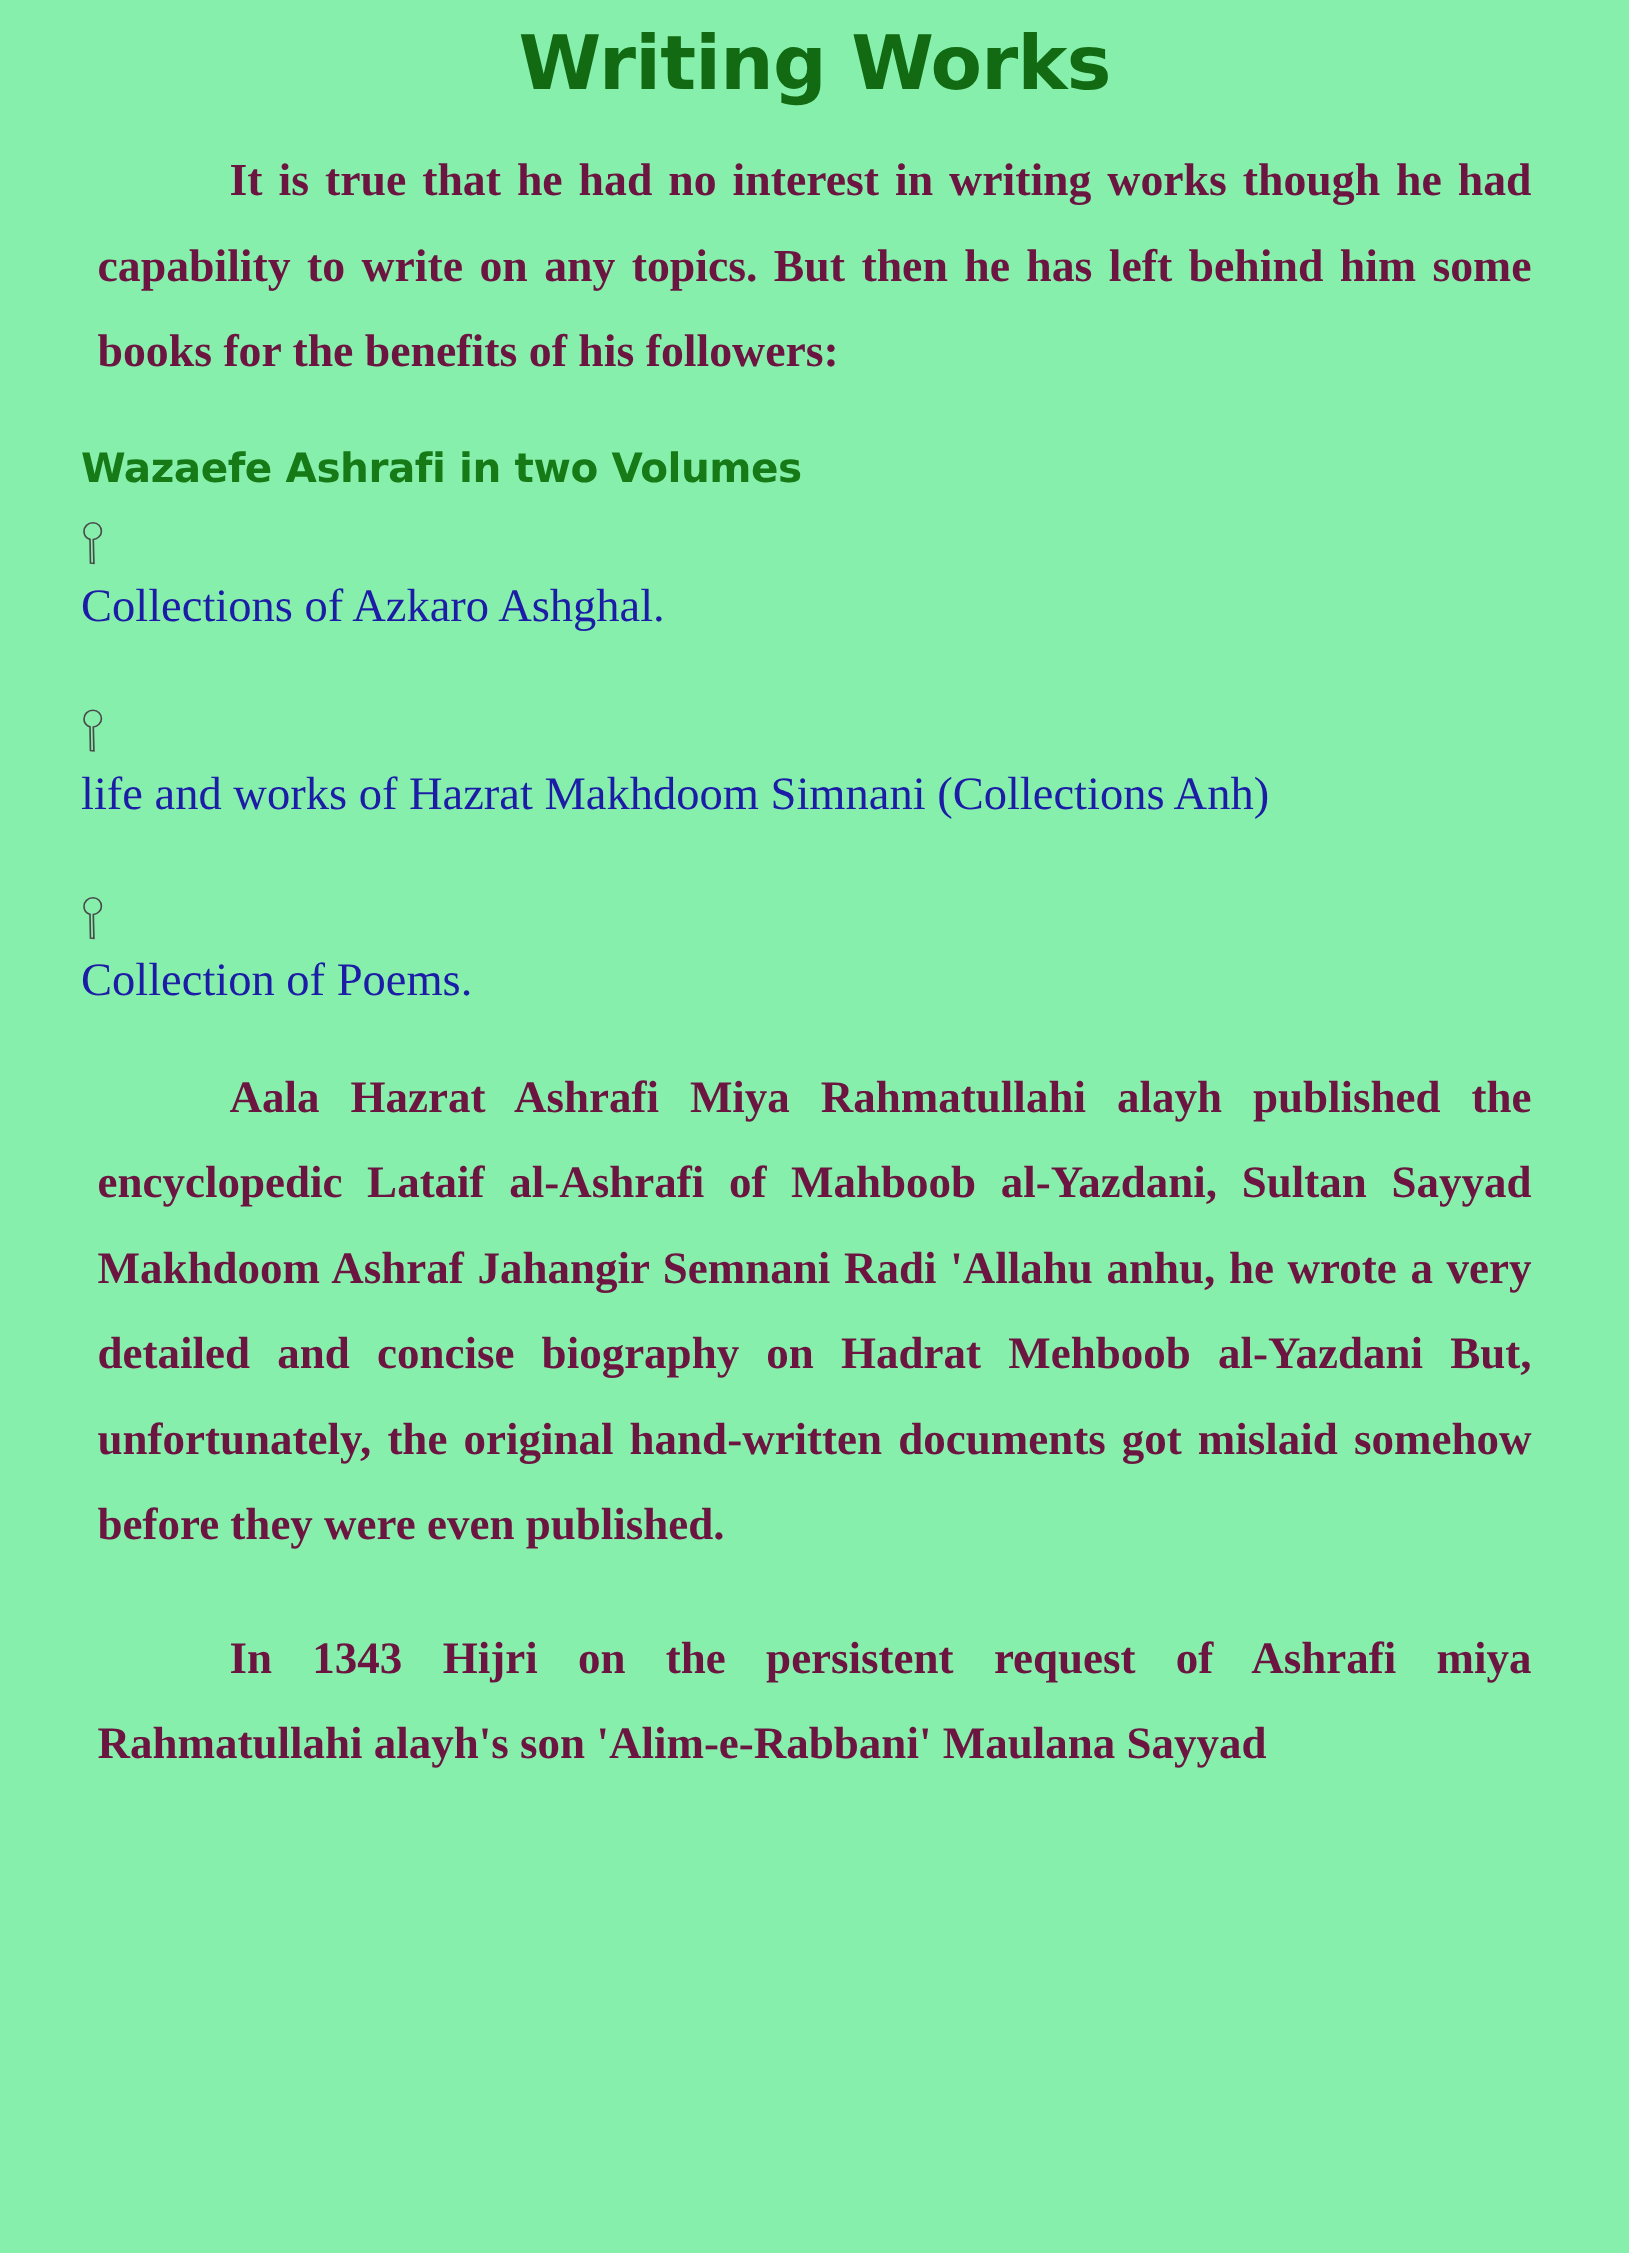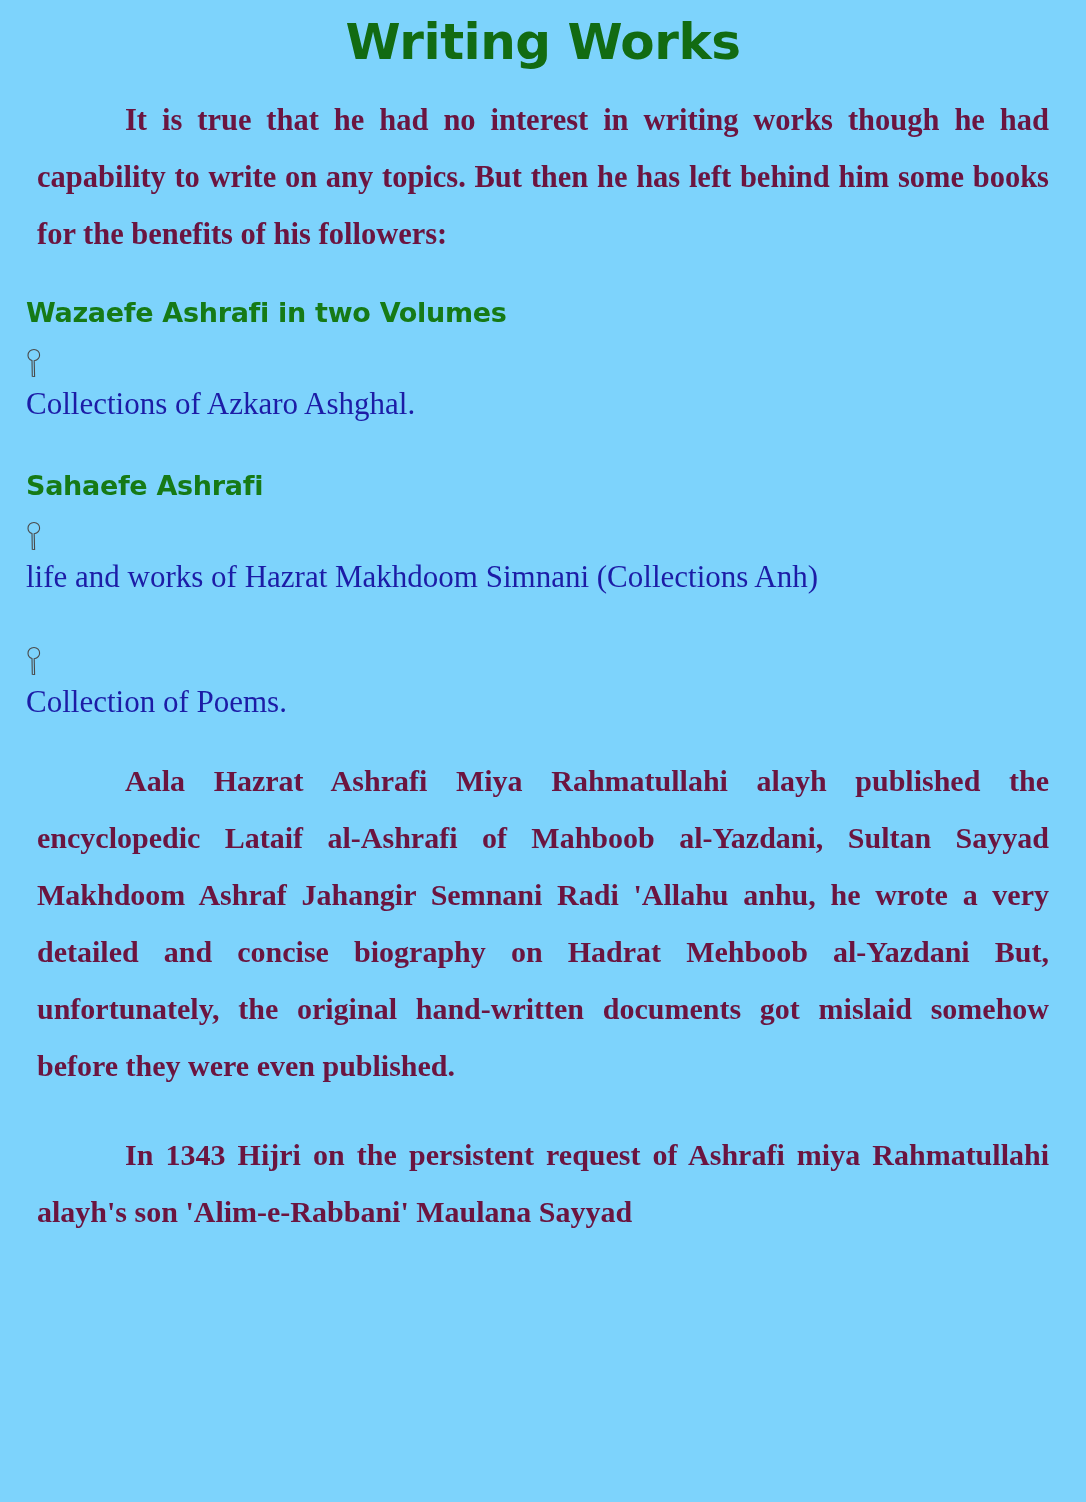--- a/index.html
+++ b/index.html
@@ -13,22 +13,22 @@
     height: 1502px;
     overflow: hidden;
     font-family: "Liberation Serif", "DejaVu Serif", serif;
     -webkit-font-smoothing: antialiased;
   }
   .page {
     position: relative;
     width: 1086px;
     height: 1502px;
     box-sizing: border-box;
-    padding: 0 26px;
-    background: #7dd3fc;
+    padding: 0 54px;
+    background: #86efac;
   }
 
   
   .doc-title {
     margin: 0;
     padding-top: 14px;
     text-align: center;
     font-family: "DejaVu Sans", "Liberation Sans", sans-serif;
     font-weight: bold;
     font-size: 50px;
@@ -115,21 +115,20 @@
       <div class="work-title">Wazaefe Ashrafi in two Volumes</div>
       <span class="work-arrow">
         <svg width="16" height="30" viewBox="0 0 16 30" aria-hidden="true">
           <path d="M8 1.5 C4.4 1.5 2 4.2 2 7.3 C2 9.8 3.7 11.8 6 12.6 L6.3 28.3 L8.6 28.5 L8.2 12.7 C11.1 12.2 13.6 10.1 13.6 7.1 C13.6 4.1 11.3 1.5 8 1.5 Z" fill="none" stroke="#4a4a4a" stroke-width="1.1"></path>
         </svg>
       </span>
       <span class="work-desc">Collections of Azkaro Ashghal.</span>
     </li>
 
     <li class="work-entry">
-      <div class="work-title">Sahaefe Ashrafi</div>
       <span class="work-arrow">
         <svg width="16" height="30" viewBox="0 0 16 30" aria-hidden="true">
           <path d="M8 1.5 C4.4 1.5 2 4.2 2 7.3 C2 9.8 3.7 11.8 6 12.6 L6.3 28.3 L8.6 28.5 L8.2 12.7 C11.1 12.2 13.6 10.1 13.6 7.1 C13.6 4.1 11.3 1.5 8 1.5 Z" fill="none" stroke="#4a4a4a" stroke-width="1.1"></path>
         </svg>
       </span>
       <span class="work-desc">life and works of Hazrat Makhdoom Simnani (Collections Anh)</span>
     </li>
 
     <li class="work-entry">
       <span class="work-arrow">

